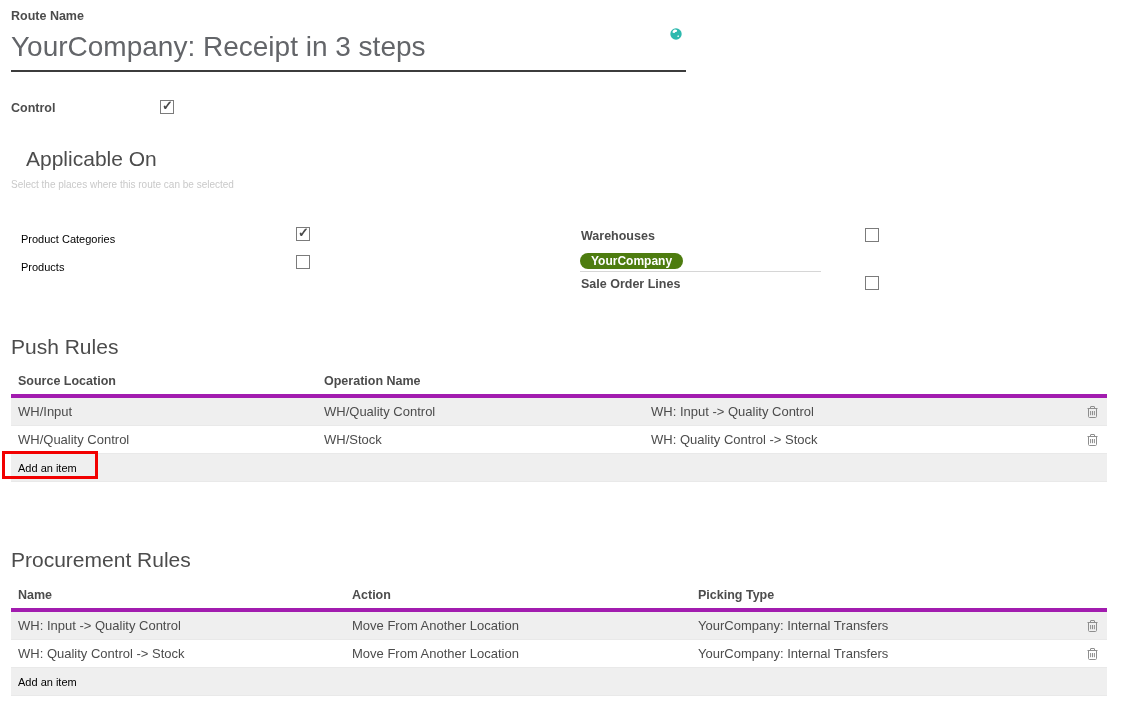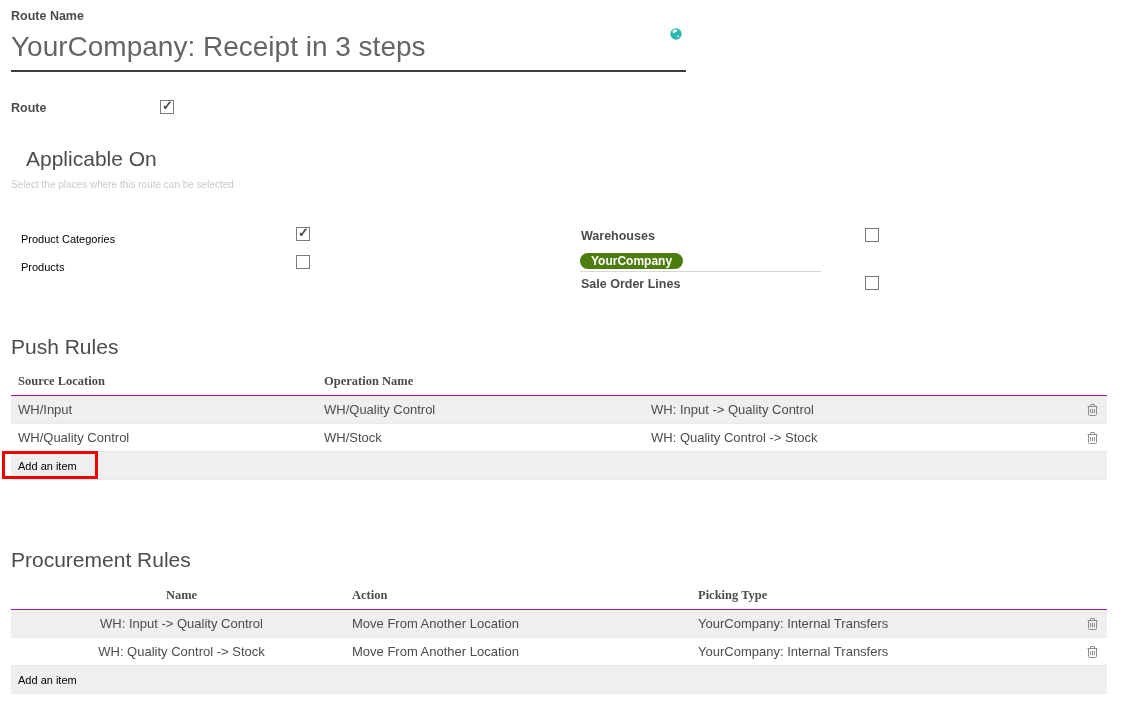--- a/index.html
+++ b/index.html
@@ -11,48 +11,48 @@
   .h2 { font-size: 21px; color: #4c4c4c; font-weight: 400; white-space: nowrap; }
   .subtitle { color: #c9c9c9; font-size: 10px; white-space: nowrap; }
   .link { color: #000000; font-size: 11px; cursor: pointer; white-space: nowrap; text-decoration: none; }
   .title-field { font-size: 28px; color: #636569; line-height: 34px; padding-bottom: 6px; border-bottom: 2px solid #3c3c3c; white-space: nowrap; }
   .checkbox { position: absolute; width: 14px; height: 14px; background: #fff; border: 1px solid #7b7b7b; }
   .checkbox .mark { display: none; position: absolute; left: 1px; top: -3px; font-size: 13px; font-weight: bold; color: #4a4a4a; }
   .checkbox.on .mark { display: block; }
   .tag-field { border-bottom: 1px solid #d6d6d6; }
   .tag { display: inline-block; background: #4d7c0f; color: #fff; font-weight: bold; font-size: 12px; line-height: 16px; padding: 0 11px; border-radius: 9px; margin-top: 4px; }
   .tbl { position: absolute; width: 1096px; }
-  .thead { display: flex; padding-top: 4px; padding-bottom: 6px; border-bottom: 1px solid #a21caf; font-family: Liberation Serif, serif; }
+  .thead { display: flex; padding-top: 4px; padding-bottom: 6px; border-bottom: 4px solid #a21caf; }
   .thead .th { font-weight: bold; font-size: 12.5px; color: #4c4c4c; padding-left: 7px; white-space: nowrap; }
   .row { display: flex; align-items: center; height: 28px; border-bottom: 1px solid #e9e9e9; }
   .row.gray { background: #efefef; }
   .row .td { padding-left: 7px; font-size: 13px; color: #4c4c4c; white-space: nowrap; overflow: hidden; }
   .c1p { width: 306px; } .c2p { width: 327px; } .c3p { width: 427px; }
-  .c1q { width: 334px; text-align: center; } .c2q { width: 346px; } .c3q { width: 380px; }
+  .c1q { width: 334px; } .c2q { width: 346px; } .c3q { width: 380px; }
   .ctrash { width: 36px; display: flex; justify-content: flex-end; padding-right: 9px; }
   .trash-btn { cursor: pointer; display: flex; align-items: center; }
   .red-box { position: absolute; left: 2px; top: 451px; width: 96px; height: 28px; border: 3px solid #f20000; pointer-events: none; }
   .globe { position: absolute; left: 670px; top: 28px; cursor: pointer; }
 </style>
 </head>
 <body>
 
 <div class="page">
 
   <div class="abs lbl" style="left:11px; top:9px;">Route Name</div>
   <div class="abs title-field" style="left:11px; top:30px; width:675px;">YourCompany: Receipt in 3 steps</div>
   <span class="globe">
     <svg width="12" height="12" viewBox="0 0 12 12">
       <circle cx="6" cy="6" r="5.7" fill="#2cb9ae"></circle>
       <path d="M2.6 4.6c-.3-1 .2-2.1 1.2-2.7 1-.6 2.3-.5 3 .2.5.5.4 1.3-.2 1.6-.4.2-.9.1-1.3.4-.3.2-.4.6-.8.8-.7.3-1.6 0-1.9-.3z" fill="#fff"></path>
       <path d="M7.8 7.4c.6-.2 1.2.2 1.2.8 0 .5-.5 1-1 .9-.7-.1-.9-1.4-.2-1.7z" fill="#fff" opacity=".9"></path>
     </svg>
   </span>
 
-  <div class="abs lbl" style="left:11px; top:101px;">Route</div>
+  <div class="abs lbl" style="left:11px; top:101px;">Control</div>
   <span class="checkbox on" style="left:160px; top:100px;">
     <span class="mark">✓</span>
   </span>
 
   <div class="abs h2" style="left:26px; top:147px;text-align:right;">Applicable On</div>
   <div class="abs subtitle" style="left:11px; top:179px;">Select the places where this route can be selected</div>
 
   <a class="abs link" style="left:21px; top:233px;">Product Categories</a>
   <span class="checkbox on" style="left:296px; top:227px;">
     <span class="mark">✓</span>

